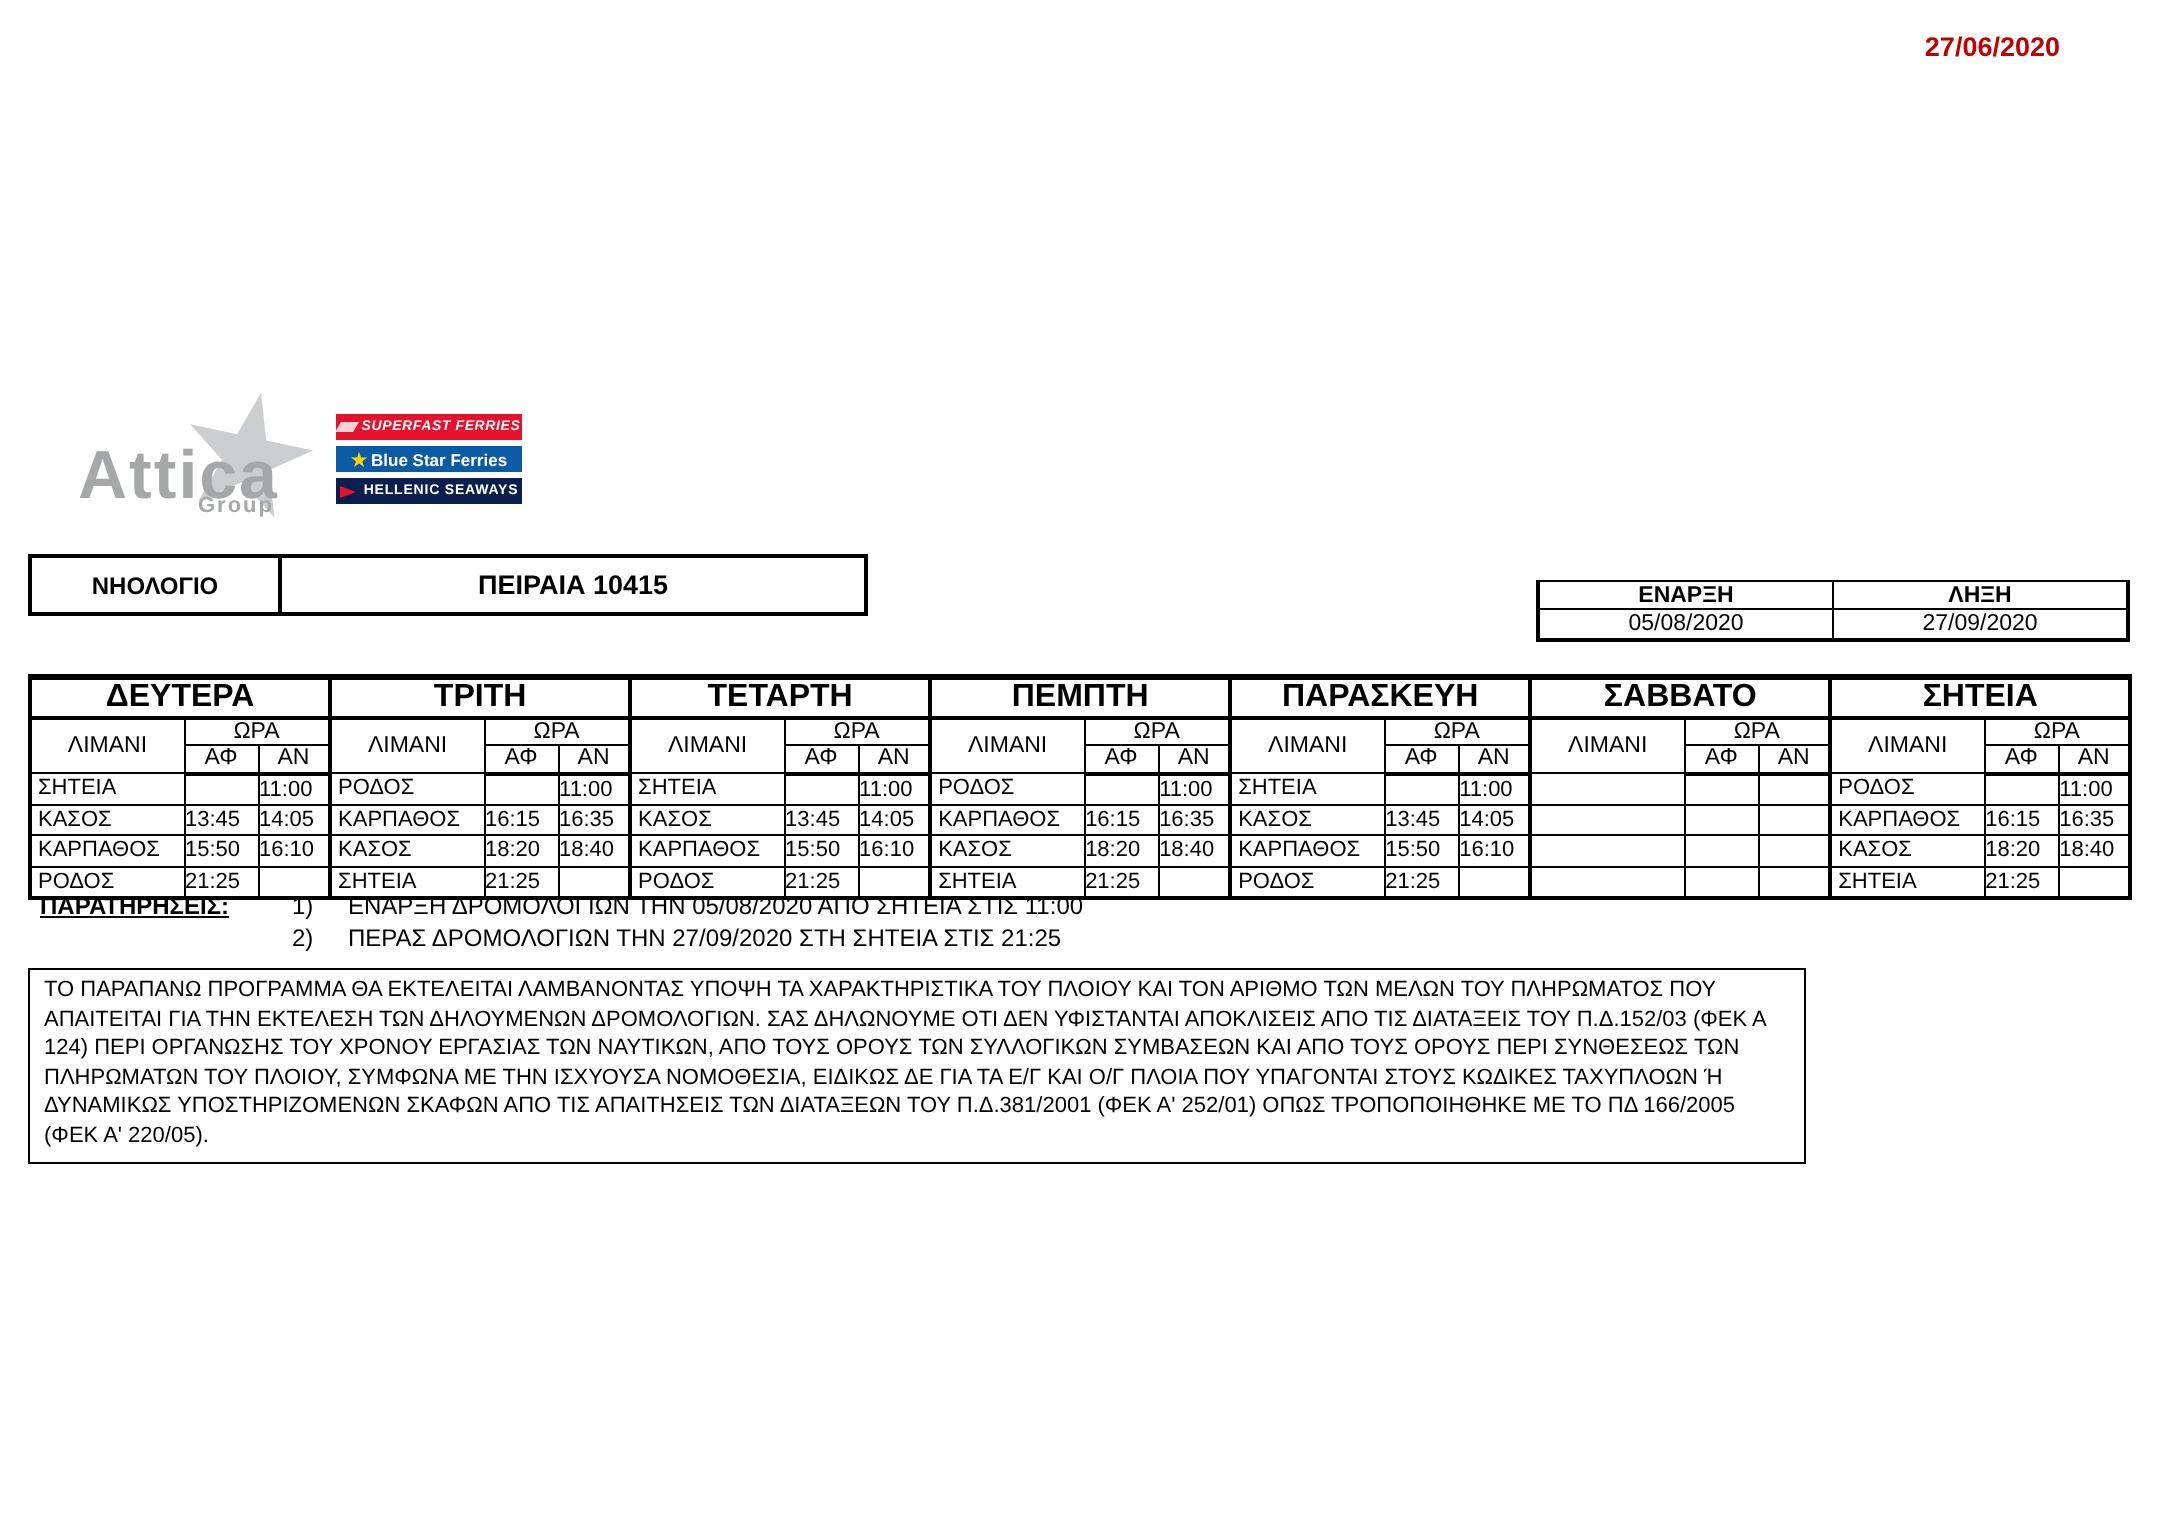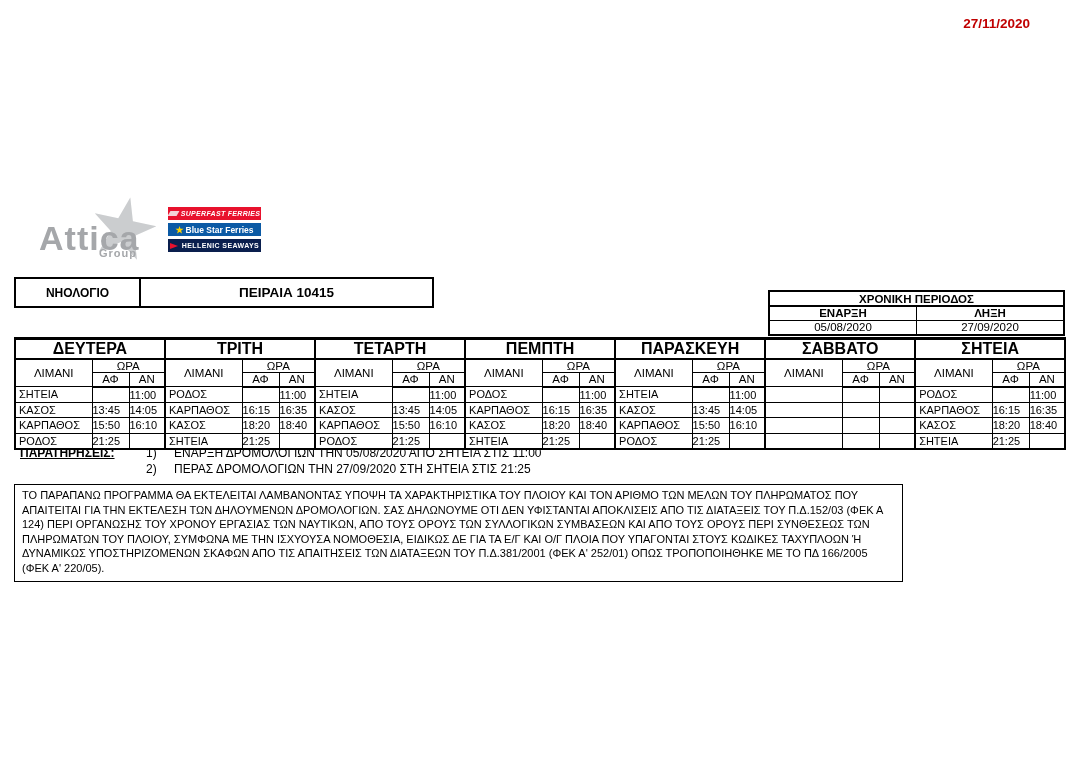--- a/index.html
+++ b/index.html
@@ -112,21 +112,21 @@
     position: absolute; left: 14px; top: 484px; width: 889px;
     border: 1px solid #000; padding: 3px 7px 5px 7px;
     font-size: 11px; font-weight: normal; line-height: 14.6px;
   }
 </style>
 </head>
 <body>
 
 <div id="page">
 
-  <div class="page-date">27/11/2020</div>
+  <div class="page-date">27/06/2020</div>
 
   <div class="logo-wrap">
     <div class="attica-star">★</div>
     <div class="attica-word">Attica</div>
     <div class="attica-group">Group</div>
     <div class="brand-col">
       <div class="brand sf">
         <span class="sf-glyph"></span>
         <span>SUPERFAST FERRIES</span>
       </div>
@@ -145,23 +145,20 @@
     <tbody>
     <tr>
       <td class="lbl">ΝΗΟΛΟΓΙΟ</td>
       <td class="val">ΠΕΙΡΑΙΑ 10415</td>
     </tr>
   </tbody>
     </table>
 
   <table class="period-table">
     <tbody>
-        <tr>
-      <td class="ttl" colspan="2">ΧΡΟΝΙΚΗ ΠΕΡΙΟΔΟΣ</td>
-    </tr>
     <tr>
       <td class="plbl">ΕΝΑΡΞΗ</td>
       <td class="plbl">ΛΗΞΗ</td>
     </tr>
     <tr>
       <td class="pval">05/08/2020</td>
       <td class="pval">27/09/2020</td>
     </tr>
   </tbody>
     </table>

